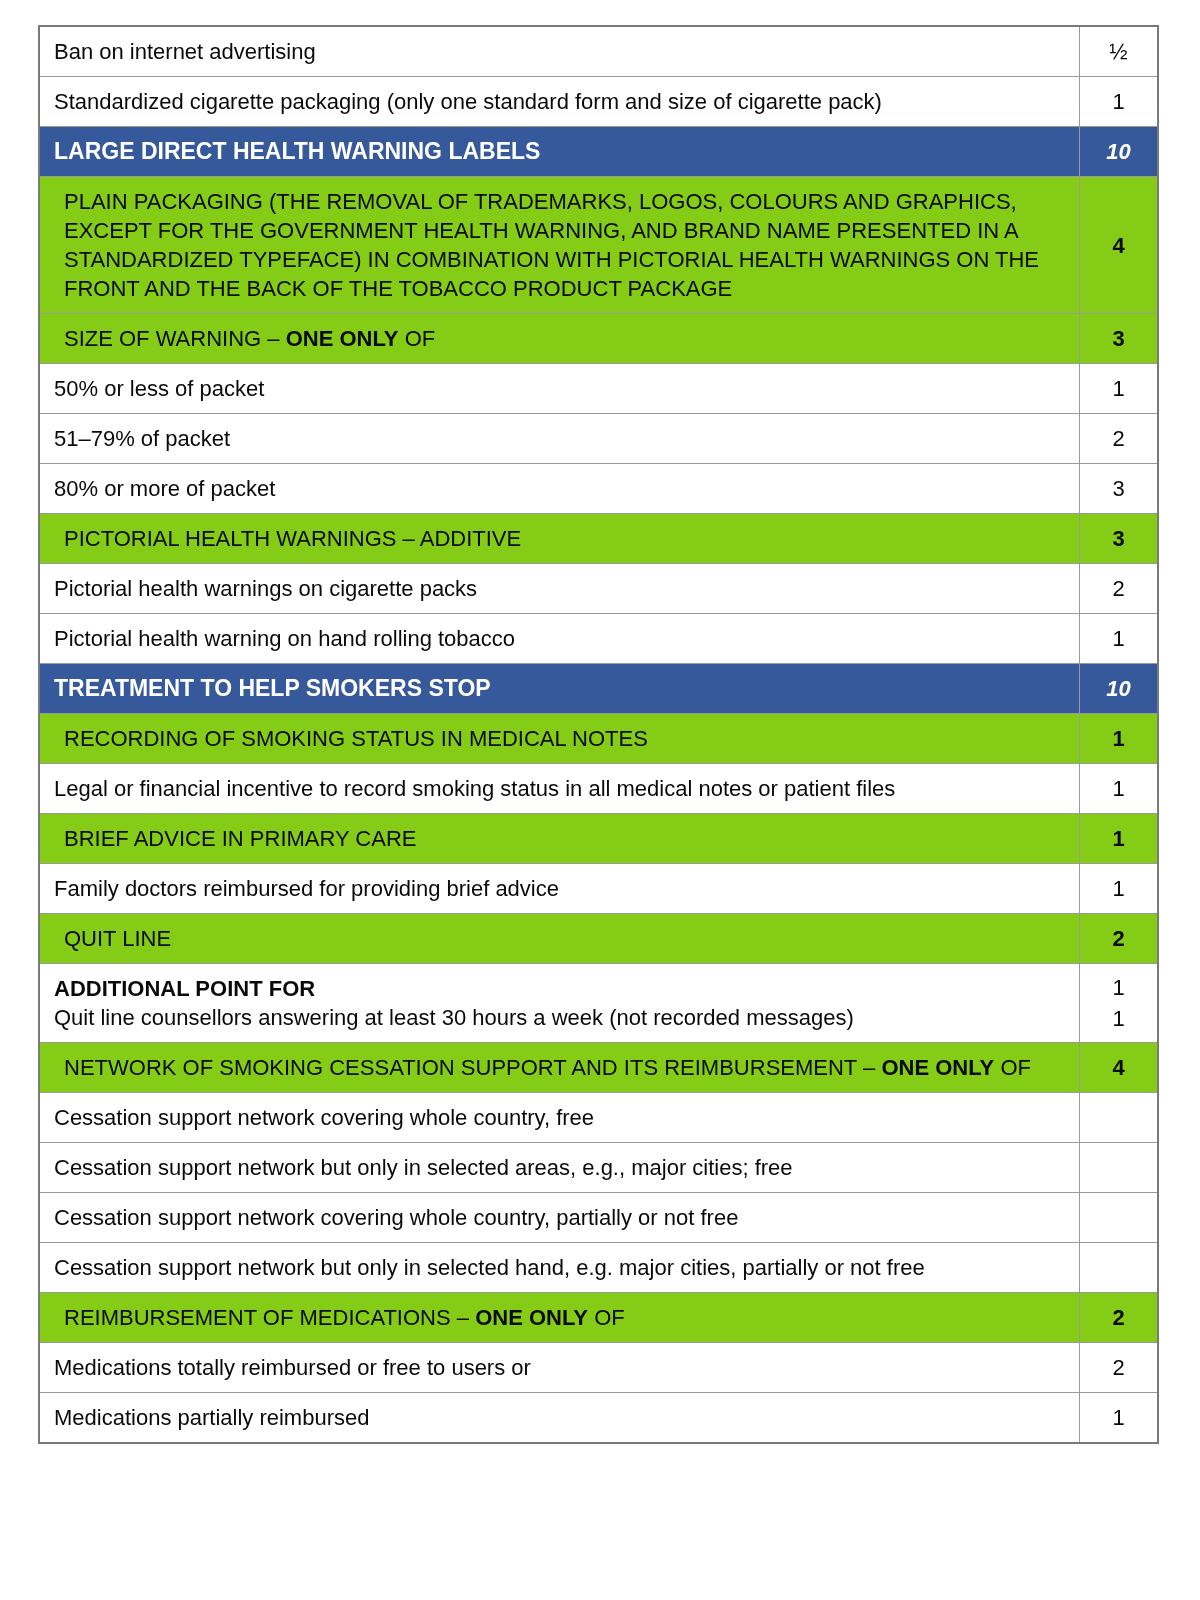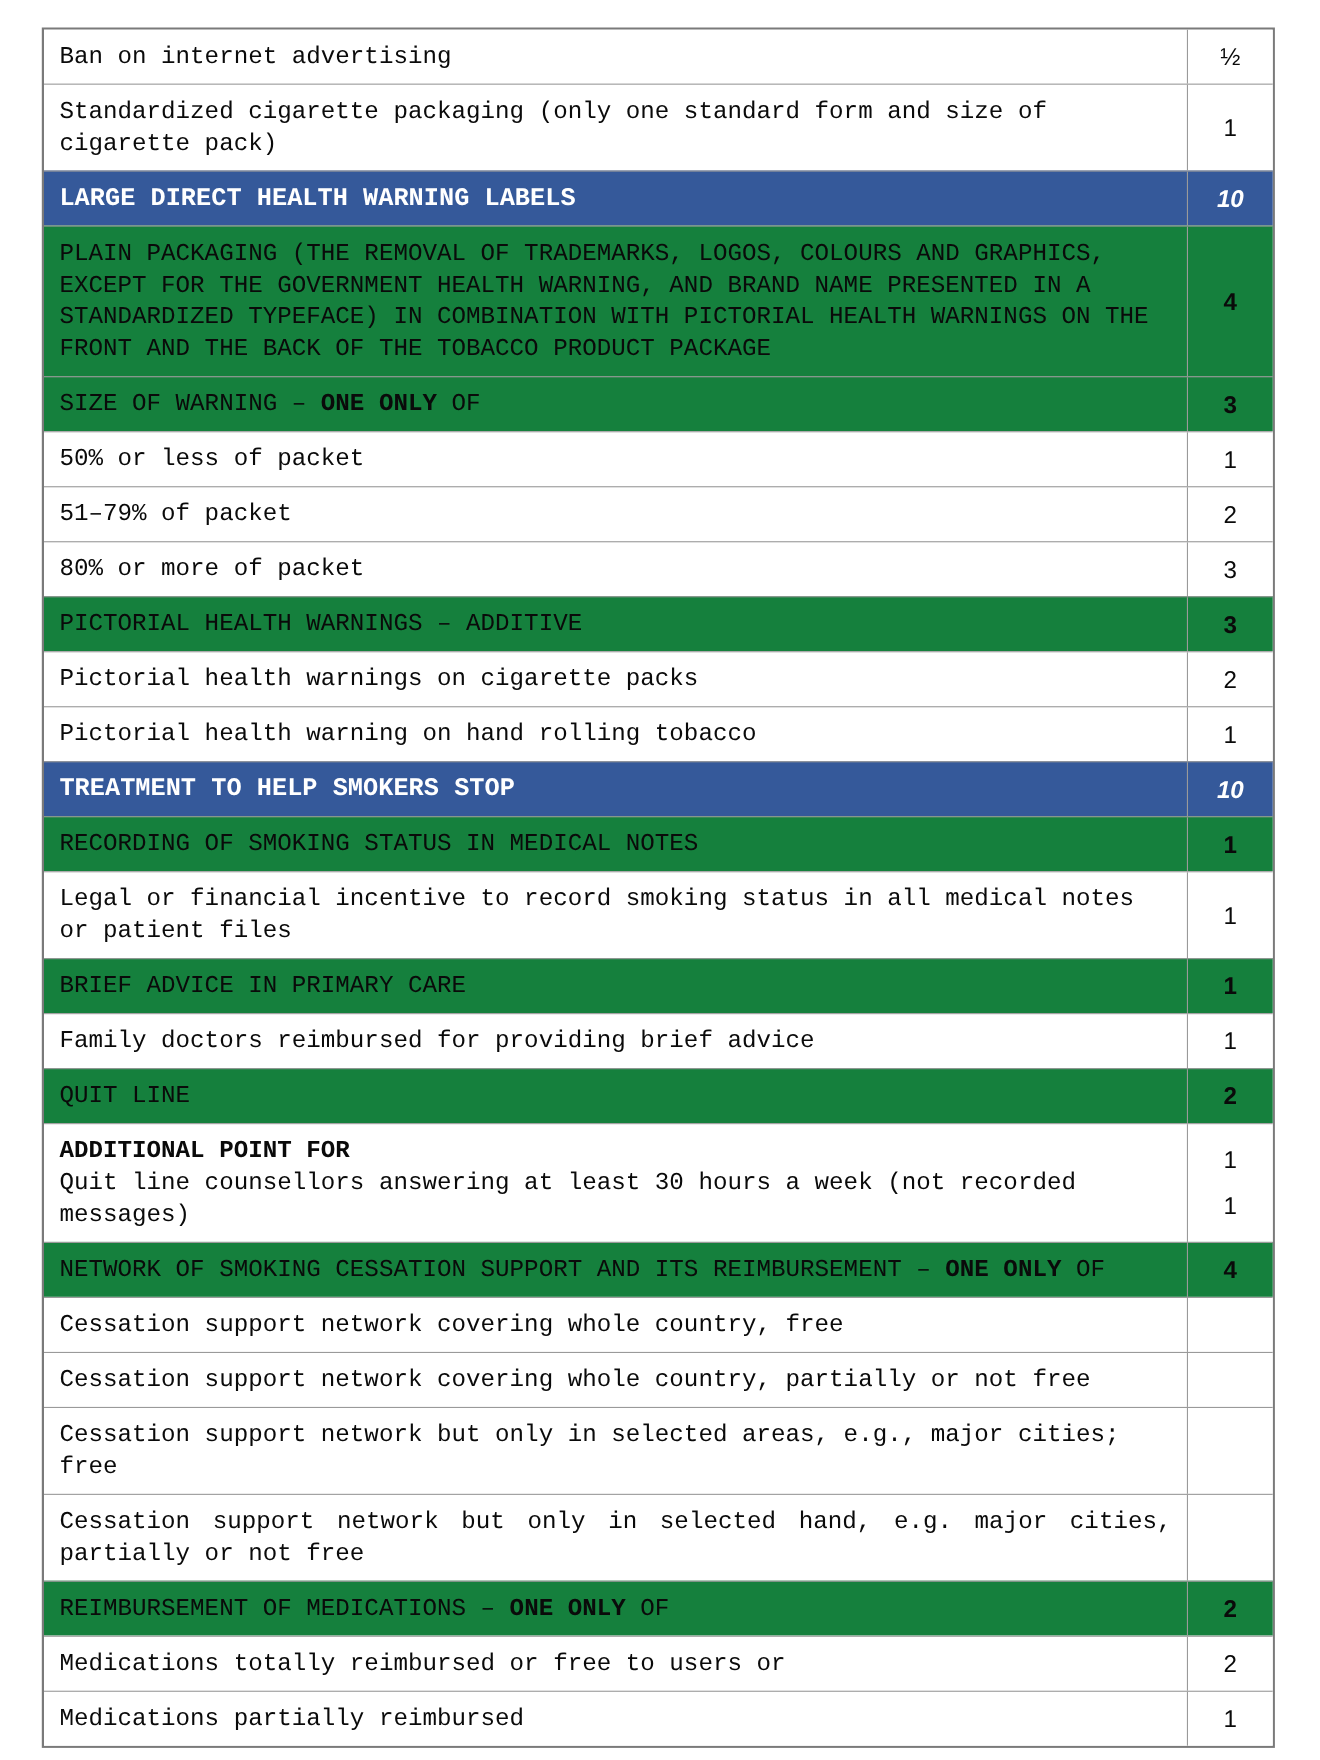--- a/index.html
+++ b/index.html
@@ -48,24 +48,24 @@
     text-align: center;
     font-size: 22px;
     line-height: 29px;
     padding: 6px 2px;
     box-sizing: border-box;
   }
   .val.multi { justify-content: space-evenly; }
   .row.section { background: #35599A; color: #ffffff; }
   .row.section .desc { font-weight: 700; font-size: 23px; }
   .row.section .val { font-weight: 700; font-style: italic; }
-  .row.subheader { background: #15803d; }
+  .row.subheader { background: #84cc16; padding-left: 10px; }
   .row.subheader .val { font-weight: 700; }
   .row.item { background: #ffffff; }
-  .desc .line { display: block; font-family: Liberation Mono, monospace; }
+  .desc .line { display: block; }
   .desc.justify .line { text-align: justify; }
   .seg-b { font-weight: 700; margin-top: 36px; }
 </style>
 </head>
 <body>
 
 <div class="table-wrap" id="policy-table">
     <div class="row item">
       <div class="desc">
         <span class="line"><span class="seg">Ban on internet advertising</span></span>
@@ -221,27 +221,27 @@
       </div>
     </div>
     <div class="row item">
       <div class="desc">
         <span class="line"><span class="seg">Cessation support network covering whole country, free</span></span>
       </div>
       <div class="val"></div>
     </div>
     <div class="row item">
       <div class="desc">
+        <span class="line"><span class="seg">Cessation support network but only in selected areas, e.g., major cities; free</span></span>
+      </div>
+      <div class="val"></div>
+    </div>
+    <div class="row item">
+      <div class="desc">
         <span class="line"><span class="seg">Cessation support network covering whole country, partially or not free</span></span>
-      </div>
-      <div class="val"></div>
-    </div>
-    <div class="row item">
-      <div class="desc">
-        <span class="line"><span class="seg">Cessation support network but only in selected areas, e.g., major cities; free</span></span>
       </div>
       <div class="val"></div>
     </div>
     <div class="row item">
       <div class="desc justify">
         <span class="line"><span class="seg">Cessation support network but only in selected hand, e.g. major cities, partially or not free</span></span>
       </div>
       <div class="val"></div>
     </div>
     <div class="row subheader">

